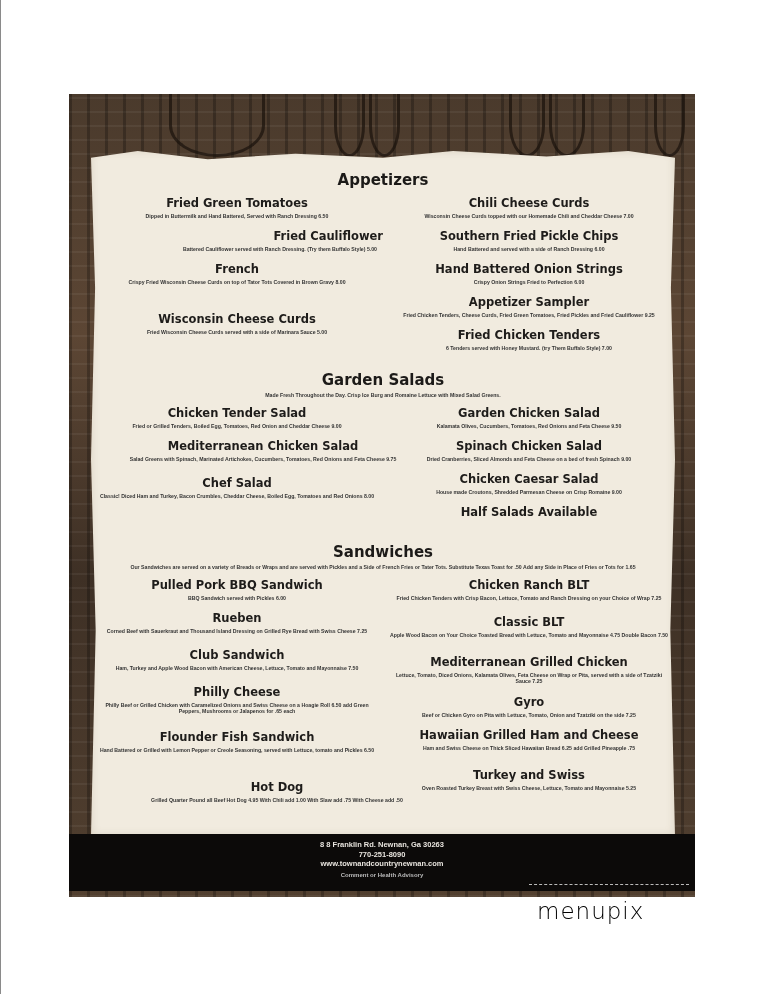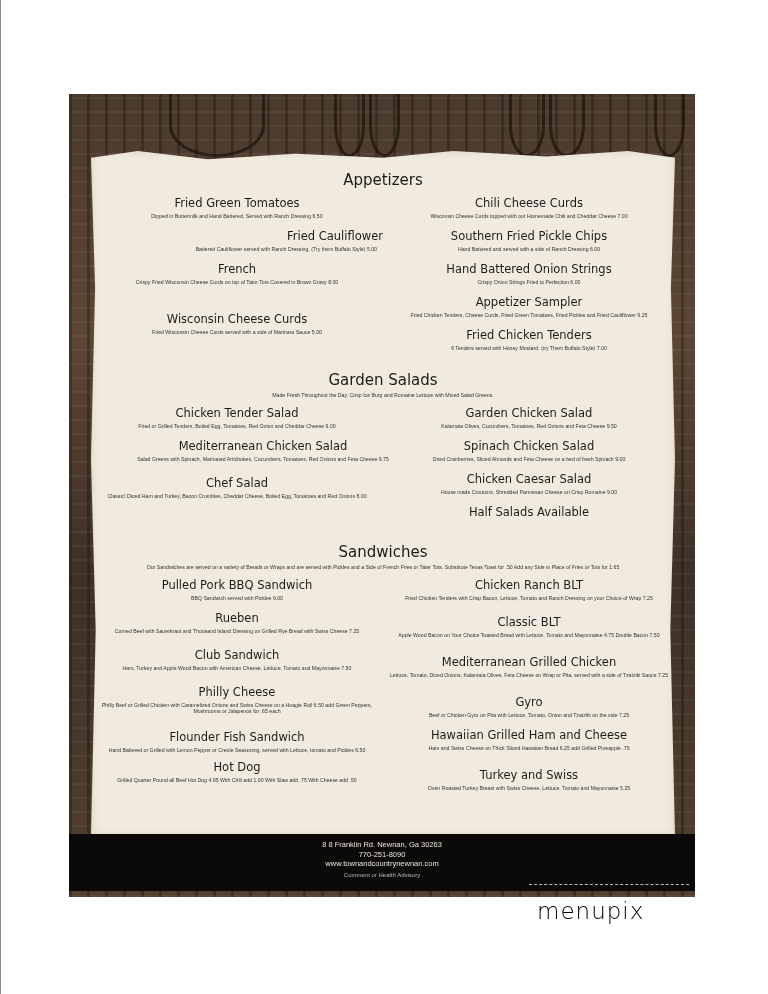--- a/index.html
+++ b/index.html
@@ -13,20 +13,21 @@
       box-sizing: border-box;
     }
     .menu-board {
       position: absolute;
       left: 68px; top: 94px;
       width: 626px; height: 803px;
       background:
         repeating-linear-gradient(90deg, rgba(0,0,0,0.25) 0 3px, transparent 3px 18px),
         repeating-linear-gradient(0deg, rgba(255,255,255,0.05) 0 2px, transparent 2px 14px),
         linear-gradient(180deg, #4a3a2c 0%, #5c4634 30%, #3e3025 60%, #524030 100%);
+      font-weight: bold;
     }
     .wood-deco {
       position: absolute; top: 0; height: 60px;
       border: 3px solid #1a120c; border-top: none; border-radius: 0 0 50% 50%;
       opacity: 0.7;
     }
     .paper {
       position: absolute;
       left: 22px; top: 57px;
       width: 584px; height: 685px;
@@ -180,21 +181,21 @@
         <span class="item-desc">Ham, Turkey and Apple Wood Bacon with American Cheese, Lettuce, Tomato and Mayonnaise 7.50</span>
       </div>
       <div class="item" style="top:107px;">
         <span class="item-name">Philly Cheese</span>
         <span class="item-desc">Philly Beef or Grilled Chicken with Caramelized Onions and Swiss Cheese on a Hoagie Roll 6.50 add Green Peppers, Mushrooms or Jalapenos for .65 each</span>
       </div>
       <div class="item" style="top:152px;">
         <span class="item-name">Flounder Fish Sandwich</span>
         <span class="item-desc">Hand Battered or Grilled with Lemon Pepper or Creole Seasoning, served with Lettuce, tomato and Pickles 6.50</span>
       </div>
-      <div class="item" style="top:182px;">
+      <div class="item" style="top:202px;padding-left:40px;">
         <span class="item-name">Hot Dog</span>
         <span class="item-desc">Grilled Quarter Pound all Beef Hot Dog 4.95 With Chili add 1.00 With Slaw add .75 With Cheese add .50</span>
       </div>
     </div>
     <div class="col right" style="top:427px;">
       <div class="item" style="top:0px;">
         <span class="item-name">Chicken Ranch BLT</span>
         <span class="item-desc">Fried Chicken Tenders with Crisp Bacon, Lettuce, Tomato and Ranch Dressing on your Choice of Wrap 7.25</span>
       </div>
       <div class="item" style="top:37px;">

